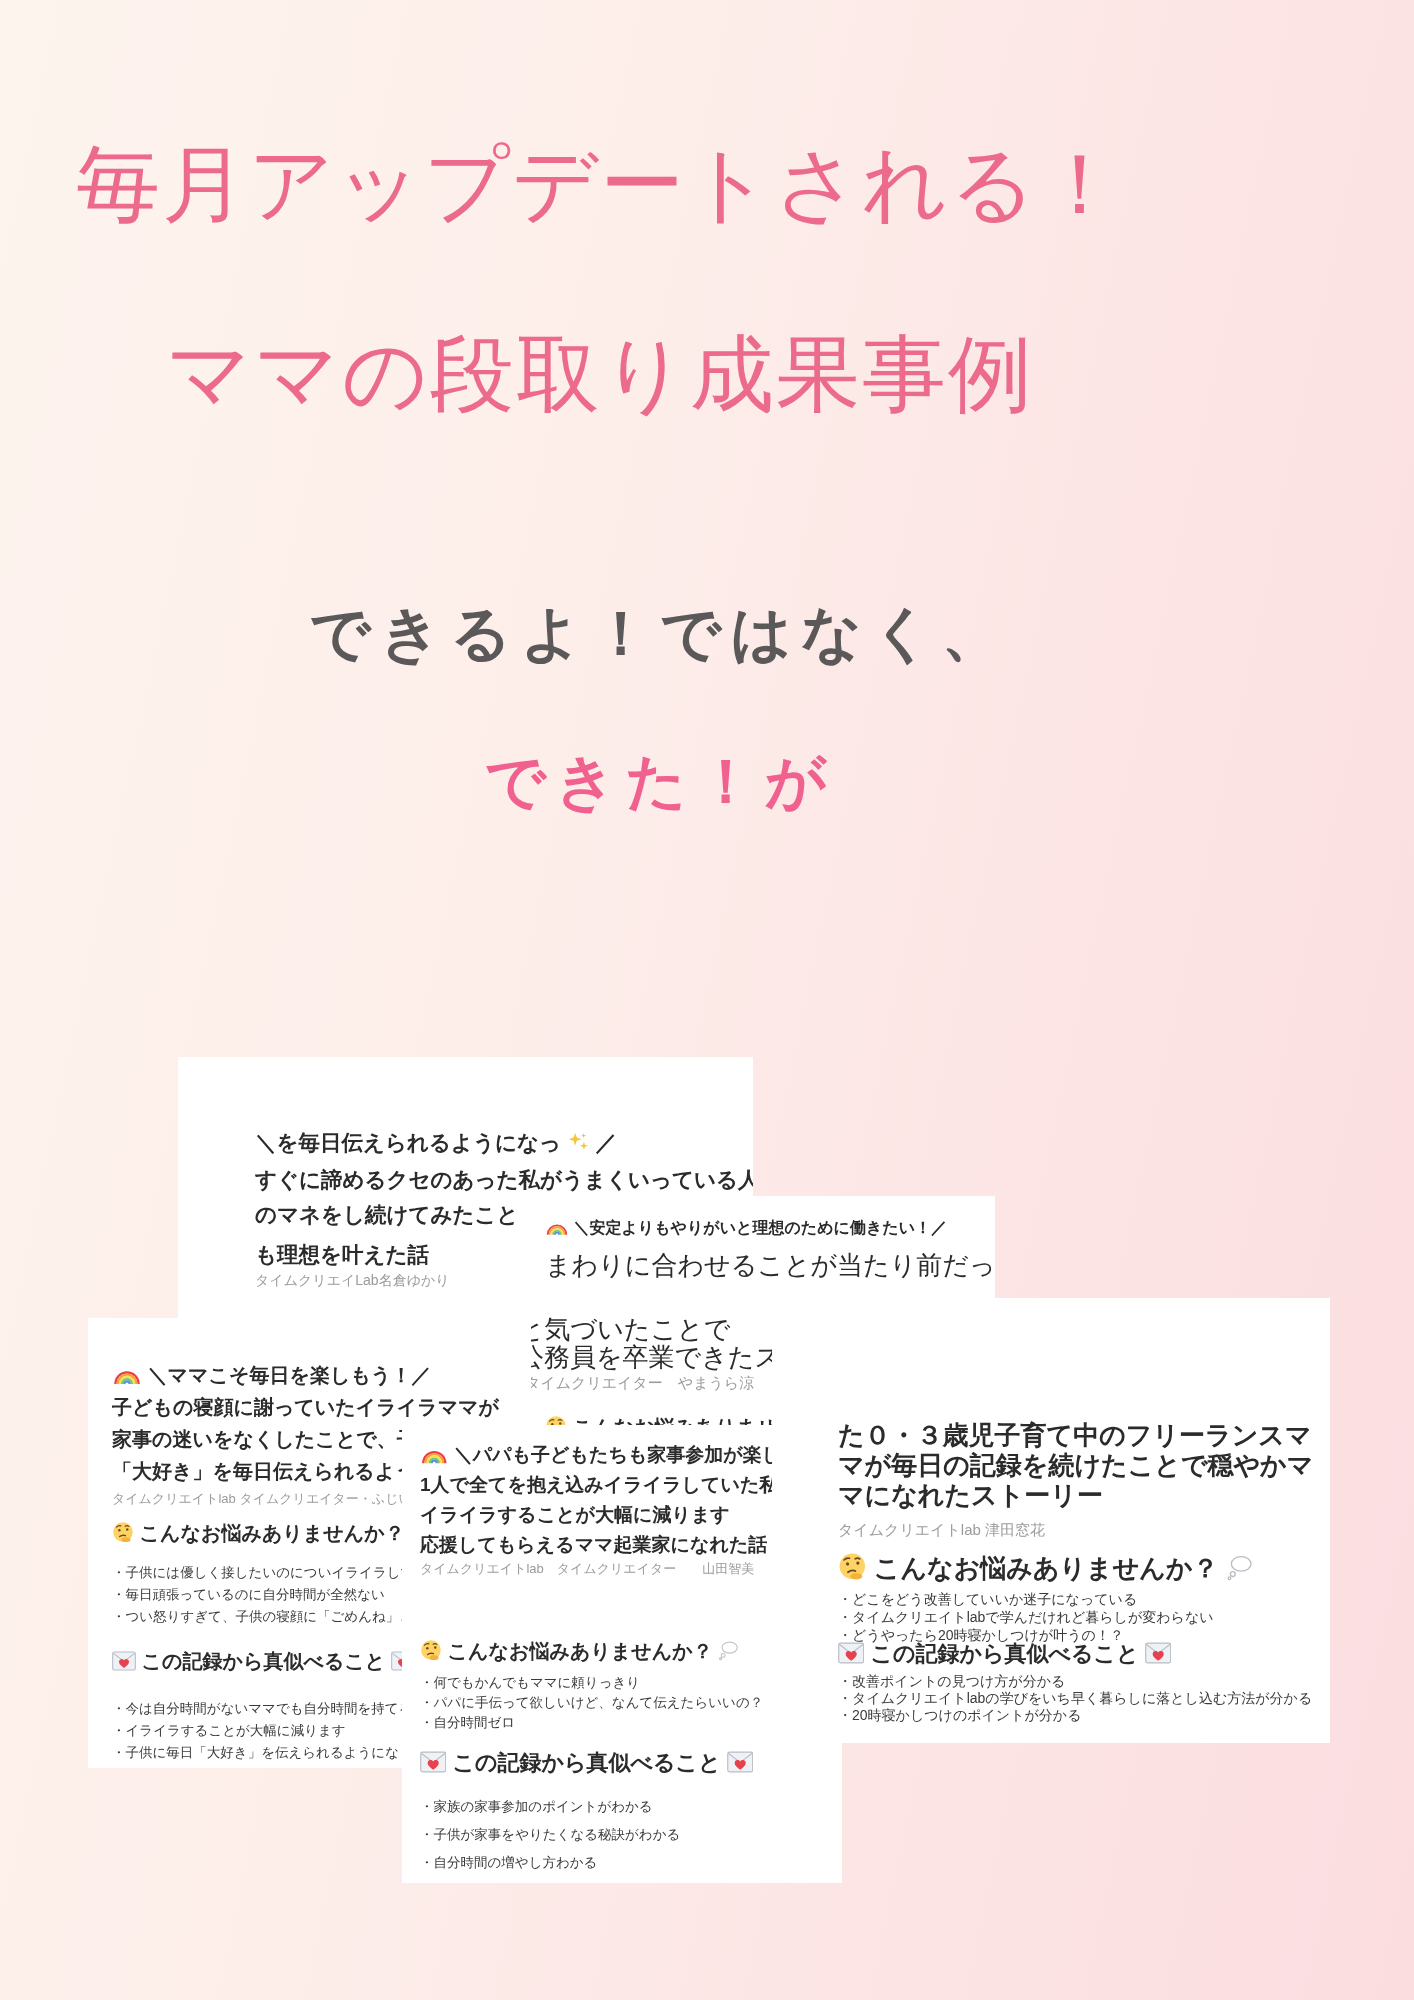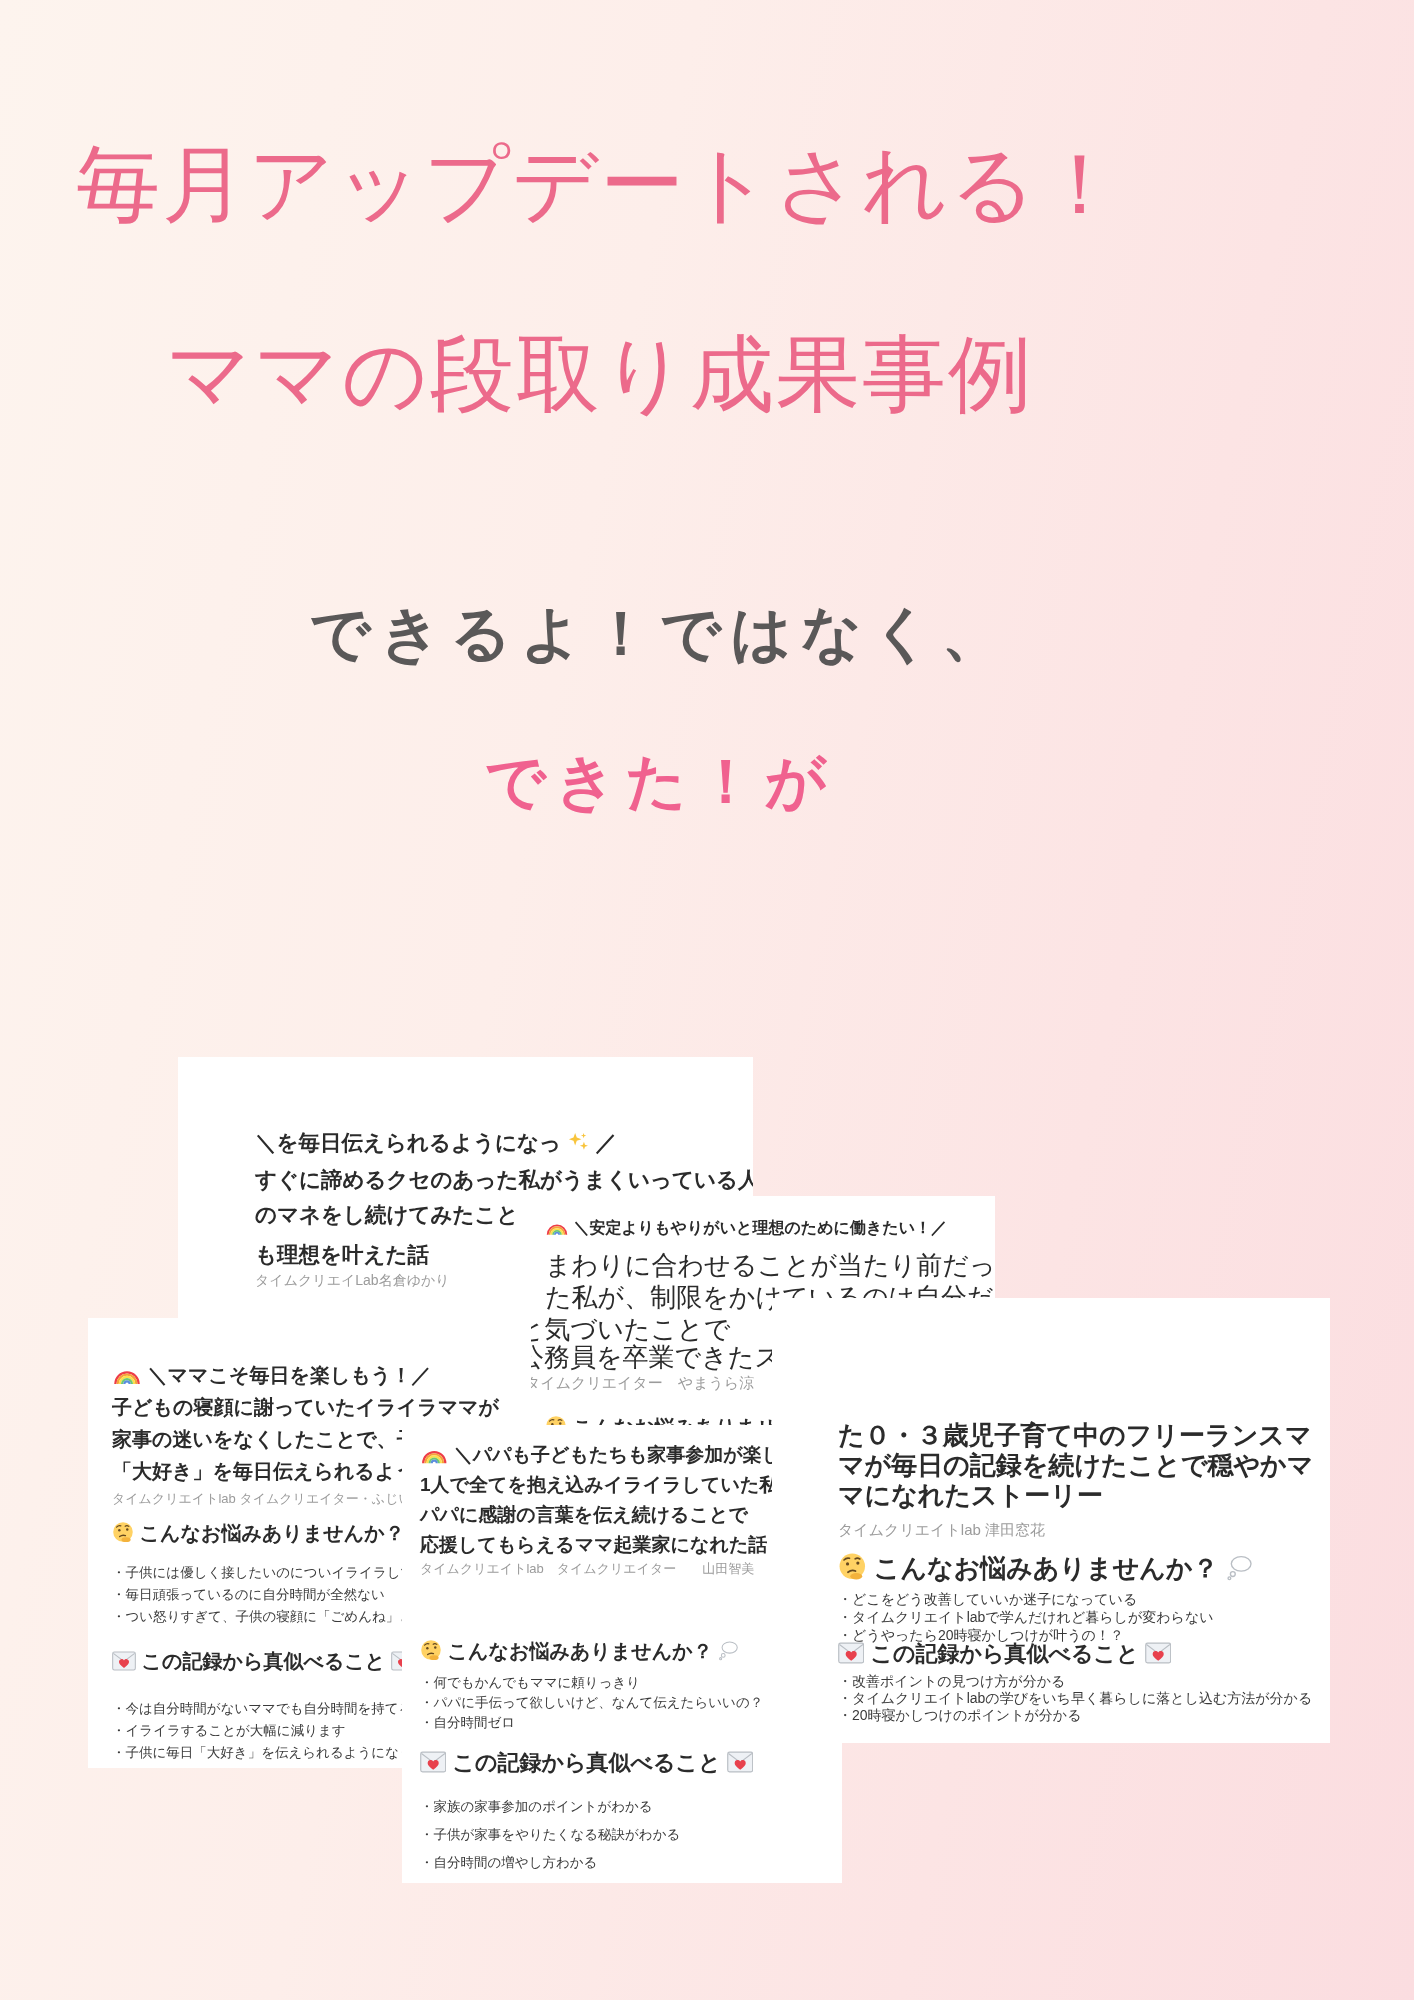--- a/index.html
+++ b/index.html
@@ -139,21 +139,20 @@
               <g fill="none" stroke-width="2.7">
                 <path d="M4 19a14 14 0 0 1 28 0" stroke="#ee3d48"></path>
                 <path d="M6.7 19a11.3 11.3 0 0 1 22.6 0" stroke="#f5a23c"></path>
                 <path d="M9.4 19a8.6 8.6 0 0 1 17.2 0" stroke="#fbe04b"></path>
                 <path d="M12.1 19a5.9 5.9 0 0 1 11.8 0" stroke="#6fc96f"></path>
                 <path d="M14.8 19a3.2 3.2 0 0 1 6.4 0" stroke="#5a8ede"></path>
               </g>
             </svg></span>
 </span><span>＼安定よりもやりがいと理想のために働きたい！／</span></div>
     <div class="abs big" style="top:52px;">まわりに合わせることが当たり前だった</div>
-    <div class="abs big" style="top:84px;">た私が、制限をかけているのは自分だ</div>
     <div class="abs big shift" style="top:116px;">と気づいたことで</div>
     <div class="abs big shift" style="top:144px;">公務員を卒業できたストーリー</div>
     <div class="abs author">タイムクリエイター　やまうら涼</div>
     <div class="abs sliver"><span>
   <span class="ic"><svg viewBox="0 0 36 36" style="width:1.1em;height:1.1em;">
               <circle cx="18" cy="18" r="16" fill="#ffd264"></circle>
               <path d="M7.5 10q3-3 7-2" stroke="#66491f" stroke-width="2" fill="none" stroke-linecap="round"></path>
               <path d="M21.5 8.6q3-2 6 .2" stroke="#66491f" stroke-width="2" fill="none" stroke-linecap="round"></path>
               <circle cx="12" cy="15" r="2" fill="#66491f"></circle>
               <circle cx="25" cy="14" r="2" fill="#66491f"></circle>
@@ -169,21 +168,21 @@
               <g fill="none" stroke-width="2.7">
                 <path d="M4 19a14 14 0 0 1 28 0" stroke="#ee3d48"></path>
                 <path d="M6.7 19a11.3 11.3 0 0 1 22.6 0" stroke="#f5a23c"></path>
                 <path d="M9.4 19a8.6 8.6 0 0 1 17.2 0" stroke="#fbe04b"></path>
                 <path d="M12.1 19a5.9 5.9 0 0 1 11.8 0" stroke="#6fc96f"></path>
                 <path d="M14.8 19a3.2 3.2 0 0 1 6.4 0" stroke="#5a8ede"></path>
               </g>
             </svg></span>
 </span><span>＼パパも子どもたちも家事参加が楽しくなった</span></div>
     <div class="abs t" style="top:47px;">1人で全てを抱え込みイライラしていた私が</div>
-    <div class="abs t" style="top:77px;">パパに感謝の言葉を伝え続けることで</div>
+    <div class="abs t" style="top:77px;">イライラすることが大幅に減ります</div>
     <div class="abs t" style="top:107px;">応援してもらえるママ起業家になれた話</div>
     <div class="abs author">タイムクリエイトlab　タイムクリエイター　　山田智美</div>
     <div class="abs wh"><span>
   <span class="ic"><svg viewBox="0 0 36 36" style="width:1.1em;height:1.1em;">
               <circle cx="18" cy="18" r="16" fill="#ffd264"></circle>
               <path d="M7.5 10q3-3 7-2" stroke="#66491f" stroke-width="2" fill="none" stroke-linecap="round"></path>
               <path d="M21.5 8.6q3-2 6 .2" stroke="#66491f" stroke-width="2" fill="none" stroke-linecap="round"></path>
               <circle cx="12" cy="15" r="2" fill="#66491f"></circle>
               <circle cx="25" cy="14" r="2" fill="#66491f"></circle>
               <path d="M12.5 25.5q4.5-3.5 9.5-1.5" stroke="#66491f" stroke-width="2.2" fill="none" stroke-linecap="round"></path>

